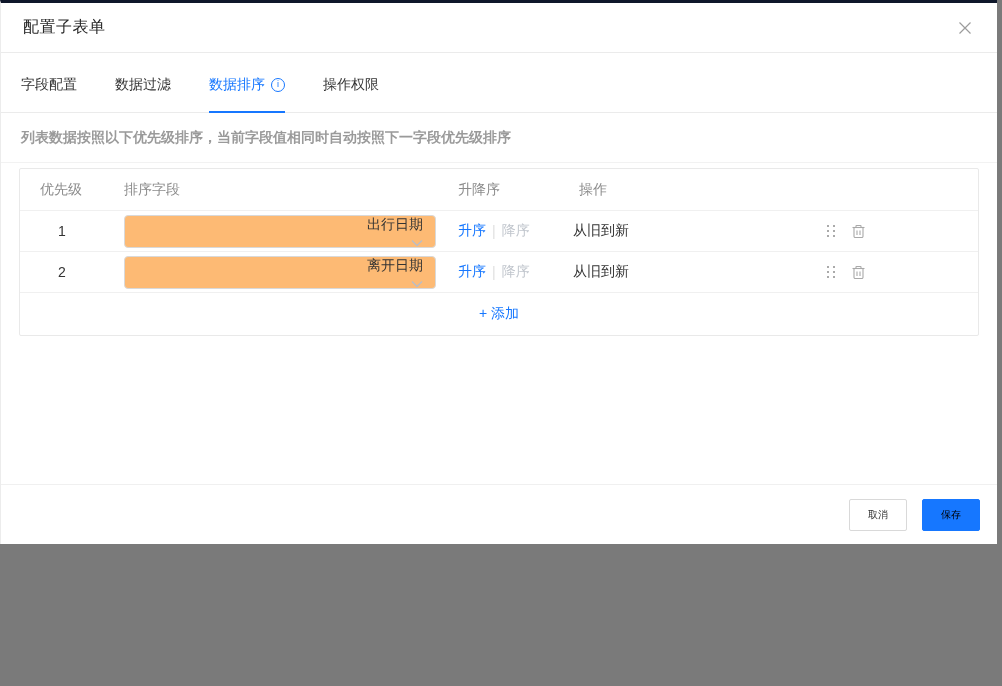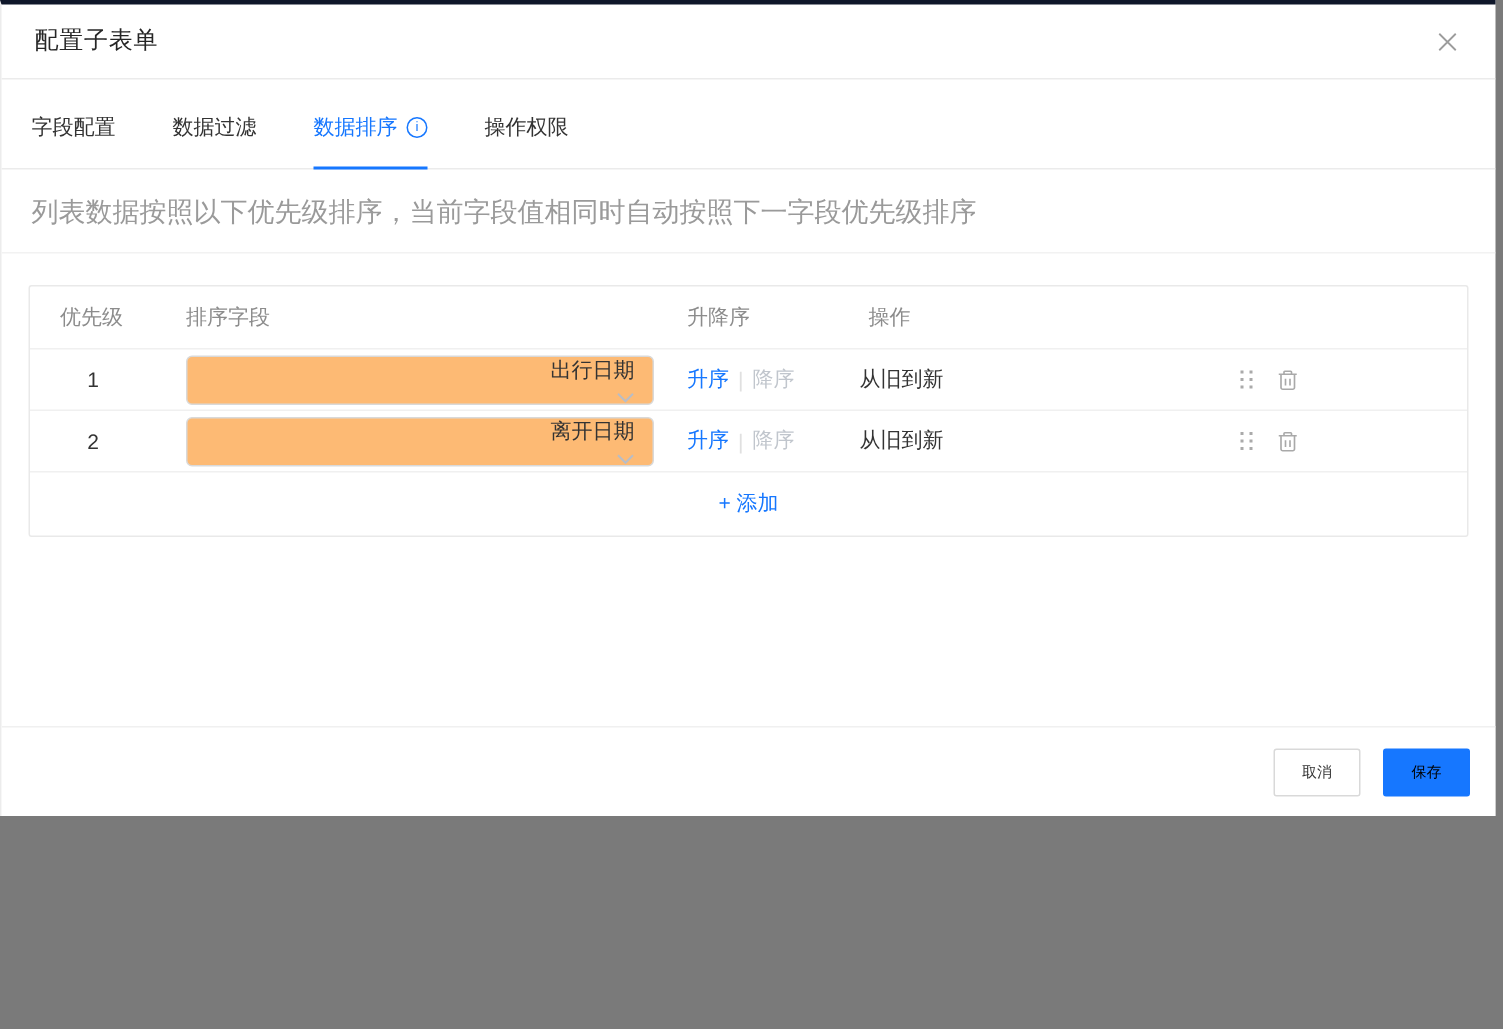--- a/index.html
+++ b/index.html
@@ -60,27 +60,28 @@
     width:14px; height:14px;
     border:1px solid #1677ff; border-radius:50%;
     display:inline-flex; align-items:center; justify-content:center;
     font-size:9px; line-height:1; color:#1677ff; font-style:normal;
     cursor:pointer;
   }
 
   
   .desc-text {
     padding:16px 20px 15px;
-    font-size:18px; color:#9a9a9a;
+    font-size:14px; color:#9a9a9a;
     border-bottom:1px solid #f2f2f2;
+    font-weight:bold;
   }
 
   
   .sort-table {
-    margin:21px 18px 0;
+    margin:5px 18px 0;
     border:1px solid #e9e9e9;
     border-radius:2px;
     font-size:14px;
   }
   .t-row {
     display:grid;
     grid-template-columns:104px 334px 115px 250px 1fr;
     align-items:center;
   }
   .t-head { height:42px; color:#8c8c8c; border-bottom:1px solid #f0f0f0; }

